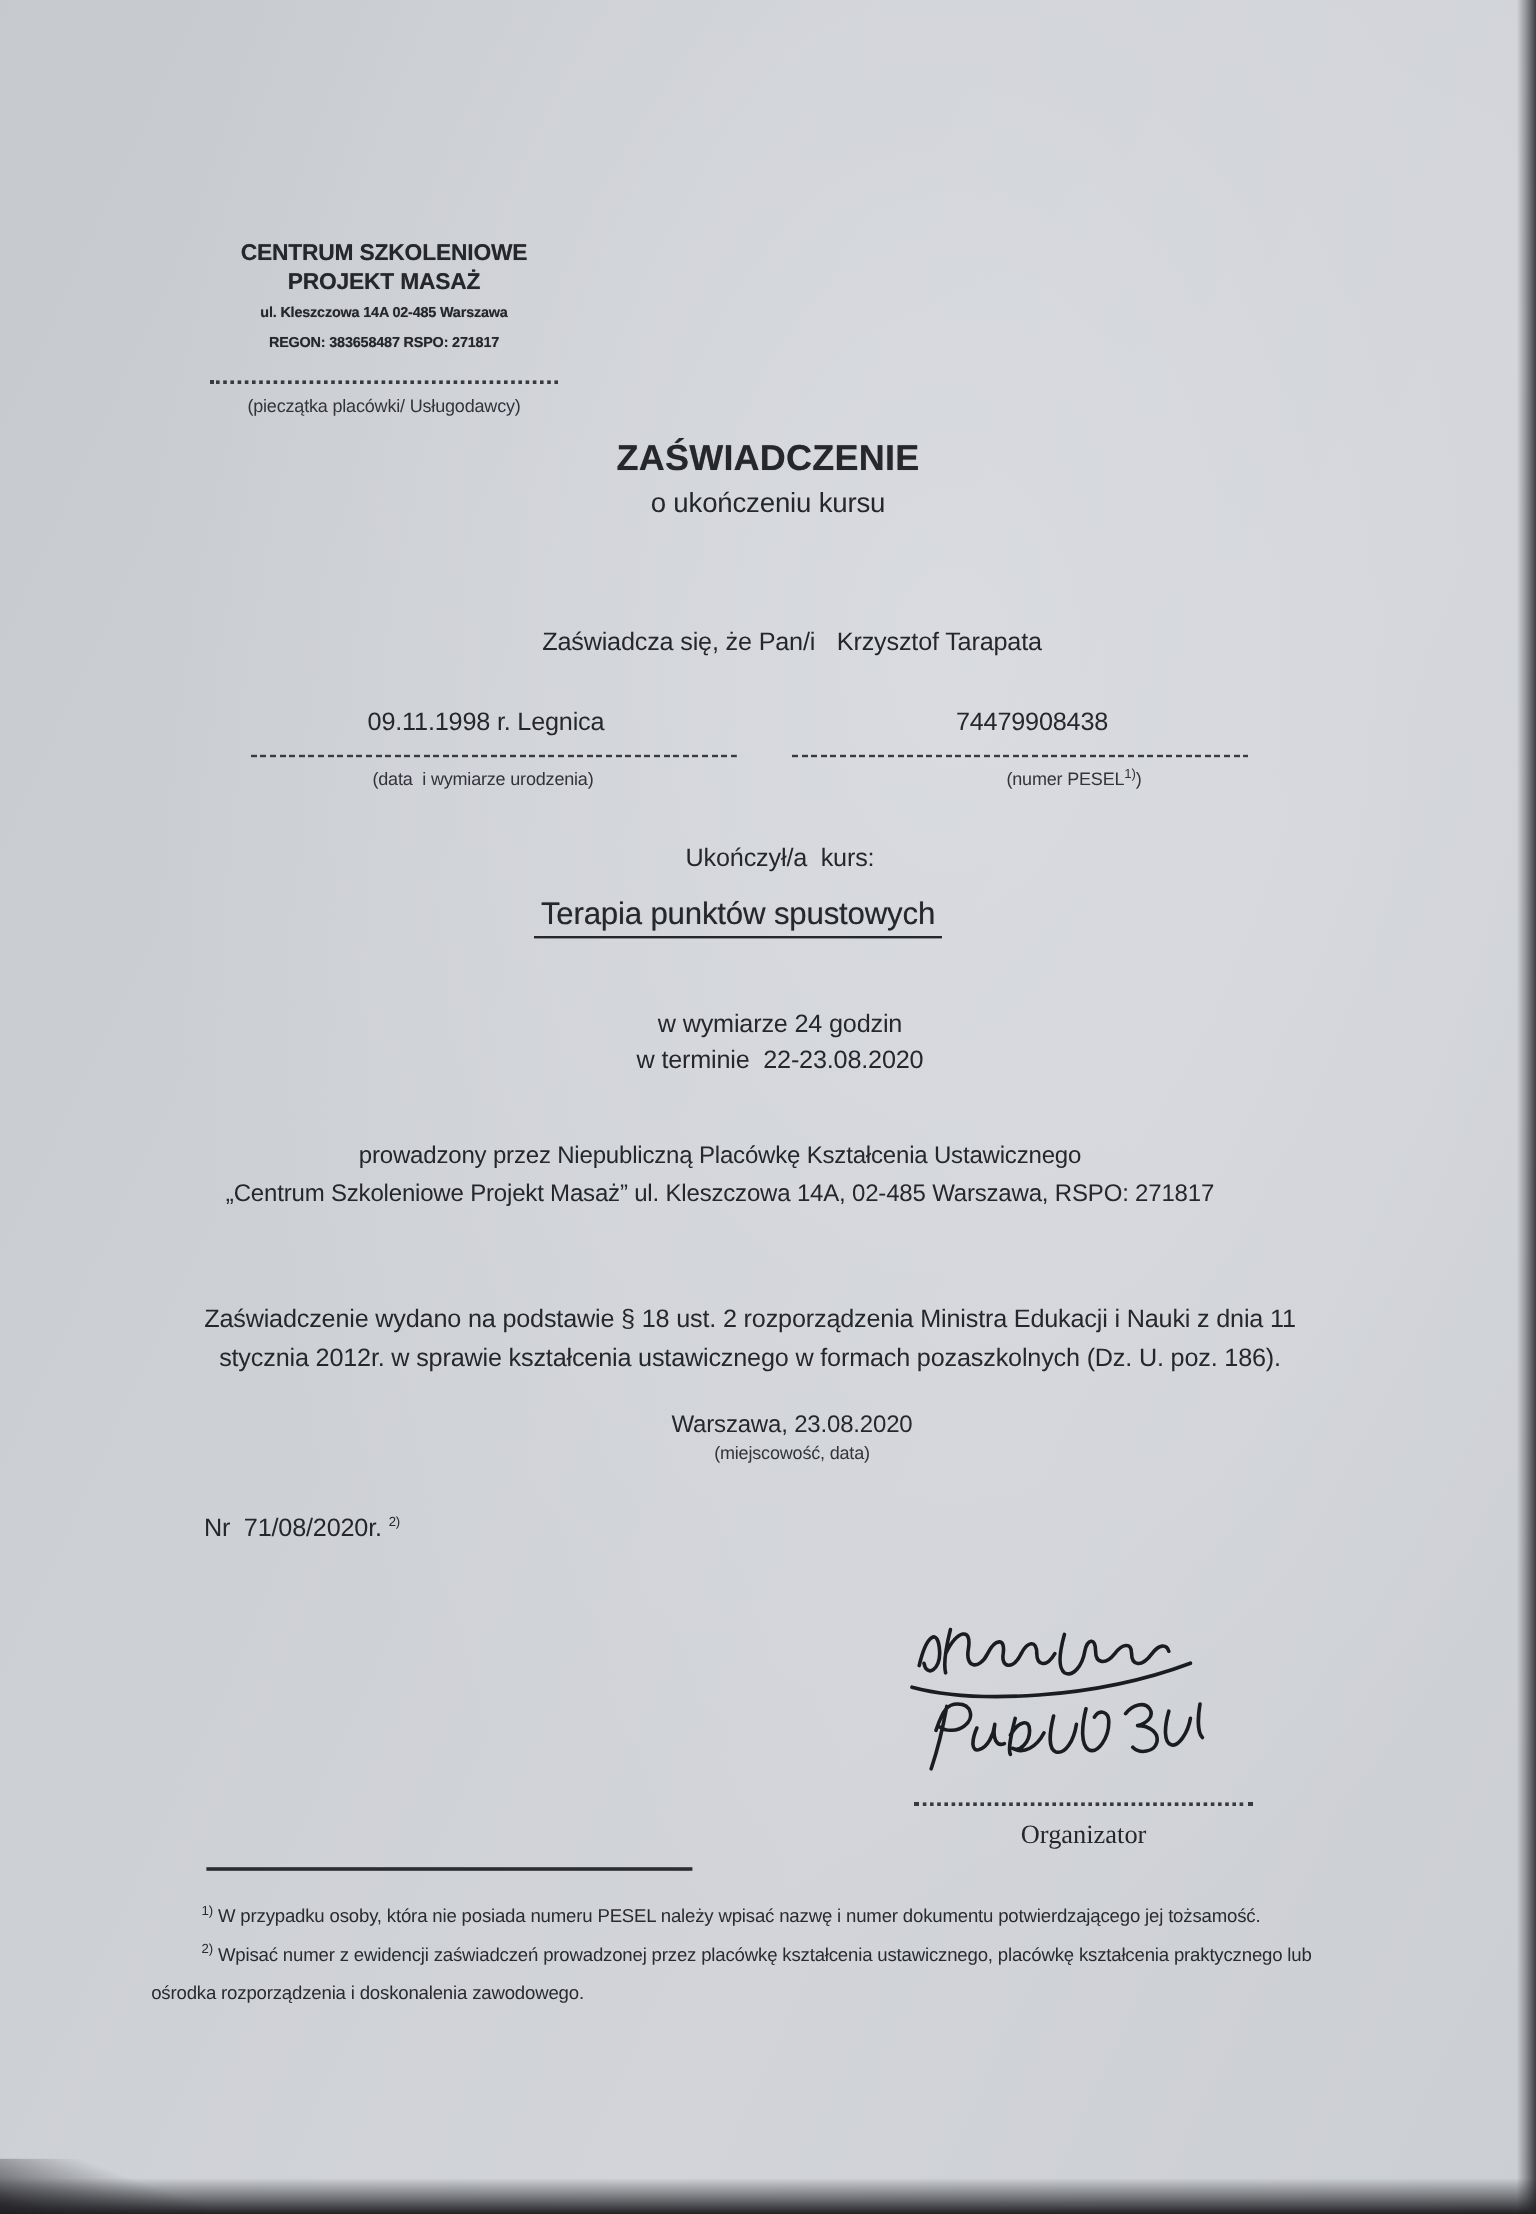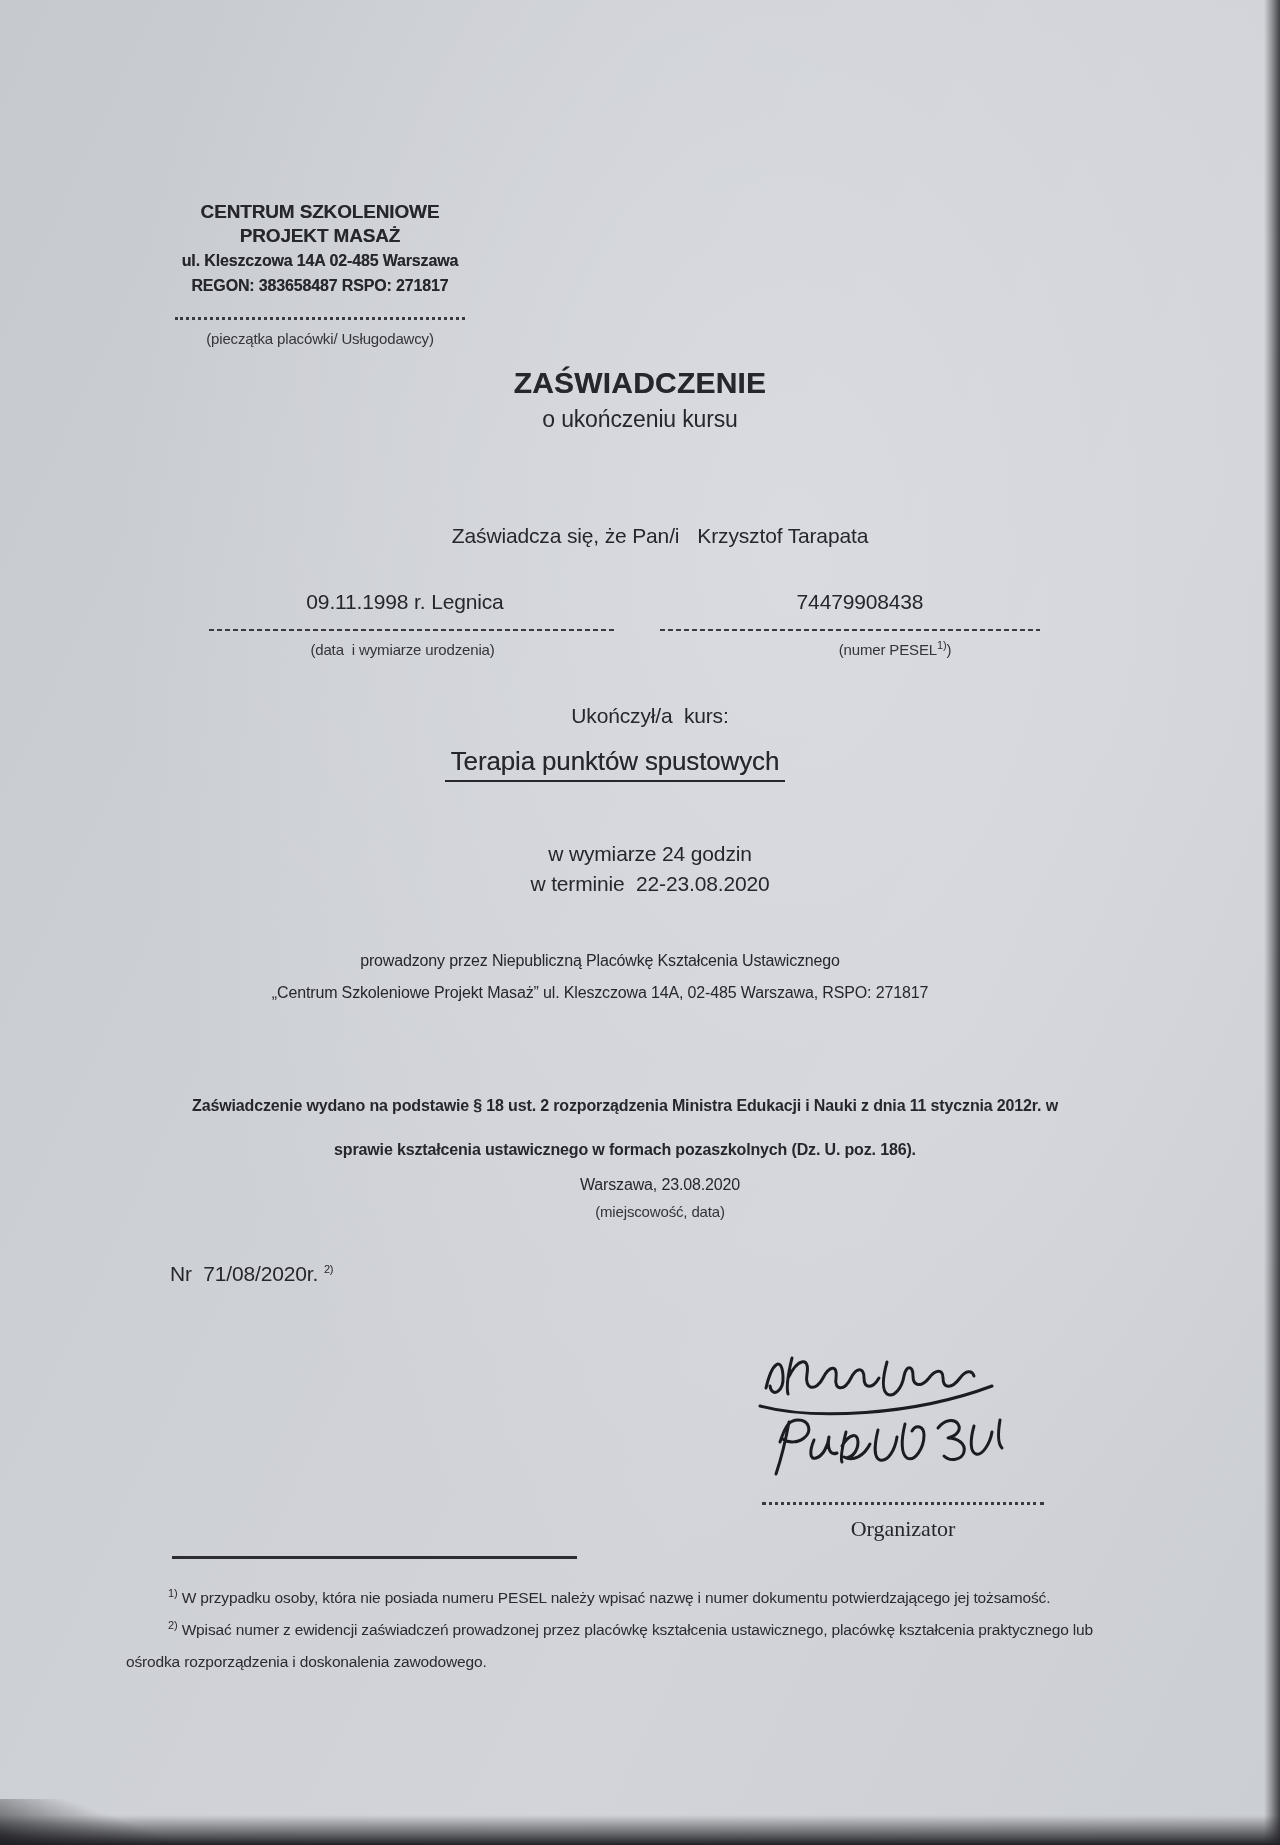--- a/index.html
+++ b/index.html
@@ -12,28 +12,28 @@
     font-family:"Liberation Sans", sans-serif;
     color:#26272c;
     letter-spacing:-0.15px;
   }
   .abs { position:absolute; }
   .t { white-space:pre-wrap; }
   .center { text-align:center; }
   .soft { text-shadow:0 0 .6px rgba(40,41,46,.55); }
 
   .stamp-line-1, .stamp-line-2 { font-size:19px; font-weight:700; line-height:24px; }
-  .stamp-line-3, .stamp-line-4 { font-size:16px; font-weight:600; line-height:25px; }
+  .stamp-line-3, .stamp-line-4 { font-size:12px; font-weight:600; line-height:25px; }
   .small-caption { font-size:15px; color:#33343a; }
 
   .doc-title { font-size:30px; font-weight:700; letter-spacing:.2px; }
   .doc-subtitle { font-size:23px; }
   .body-lg { font-size:21px; }
-  .body-md { font-size:16px; }
-  .legal { font-size:16px; line-height:44px;font-weight:bold; }
+  .body-md { font-size:20px; }
+  .legal { font-size:21px; line-height:32px; }
   .course-name { font-size:26px; }
   .course-underline { display:inline-block; border-bottom:2px solid #26272c; padding:0 6px 3px 6px; }
 
   .dotted-line { height:0; border-top:3px dotted #393a40; }
   .dashed-line { height:2px; background:repeating-linear-gradient(90deg,#3a3b41 0 5px, transparent 5px 8px); }
   .solid-line { background:#2c2d32; }
 
   sup.fn { font-size:11px; vertical-align:super; line-height:0; }
 
   .serif { font-family:"Liberation Serif", serif; letter-spacing:0; }

